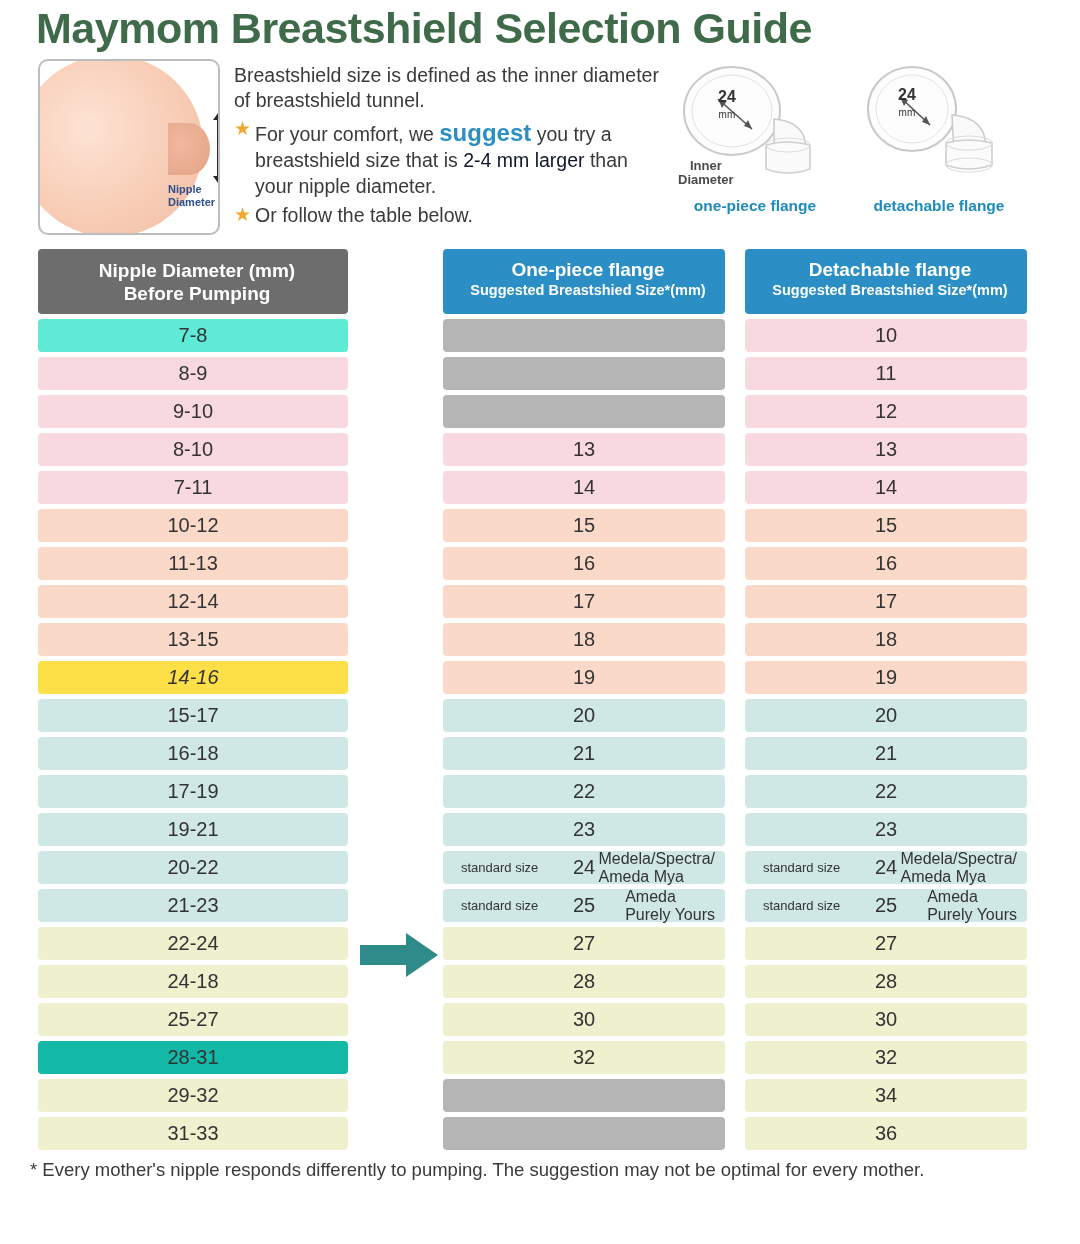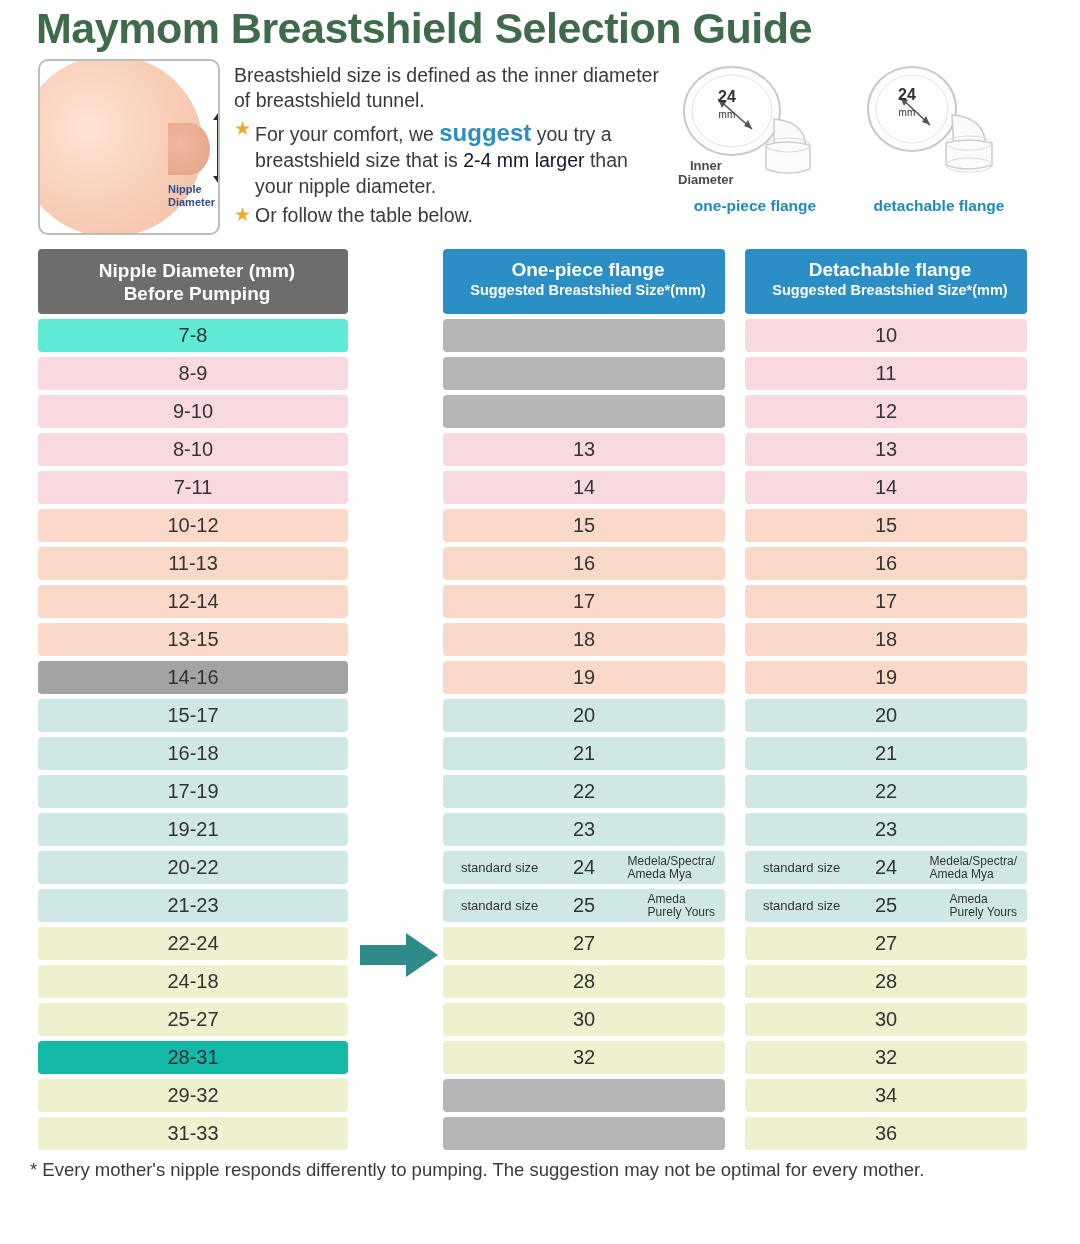--- a/index.html
+++ b/index.html
@@ -236,21 +236,21 @@
 
   .std-left {
     position: absolute;
     left: 18px;
     font-size: 13px;
     color: #333;
   }
   .std-right {
     position: absolute;
     right: 10px;
-    font-size: 12px;
+    font-size: 16px;
     color: #333;
     line-height: 1.1;
     text-align: left;
   }
 
   
   .arrow {
     position: absolute;
     left: 352px;
     top: 688px;
@@ -456,21 +456,21 @@
           <div class="c-gap"></div>
           <div class="cell c-flange" style="background: rgb(250, 217, 200);">
             <span>18</span>
           </div>
           <div class="c-mid-gap"></div>
           <div class="cell c-flange" style="background: rgb(250, 217, 200);">
             <span>18</span>
           </div>
         </div>
         <div class="row">
-          <div class="cell c-nipple" style="background: #a3a3a3;">14-16</div>
+          <div class="cell c-nipple" style="background: #fde047; font-style: italic;">14-16</div>
           <div class="c-gap"></div>
           <div class="cell c-flange" style="background: rgb(250, 217, 200);">
             <span>19</span>
           </div>
           <div class="c-mid-gap"></div>
           <div class="cell c-flange" style="background: rgb(250, 217, 200);">
             <span>19</span>
           </div>
         </div>
         <div class="row">

